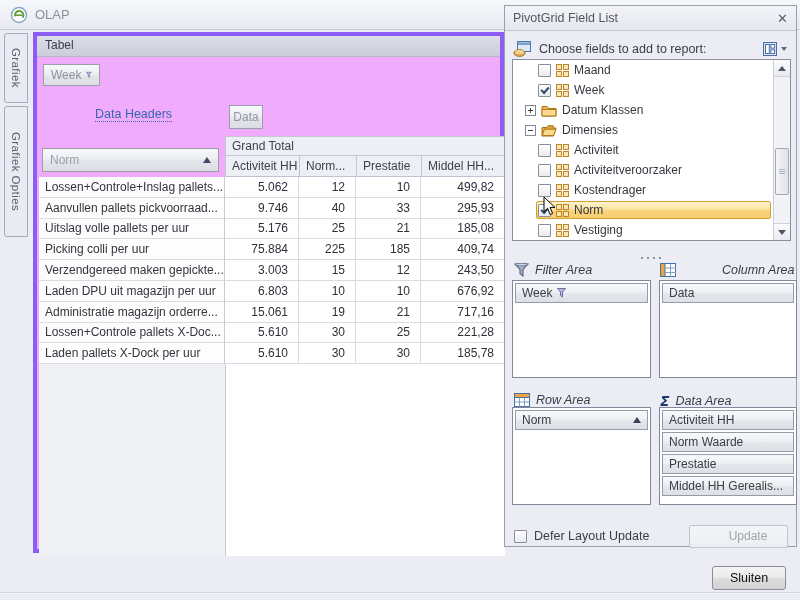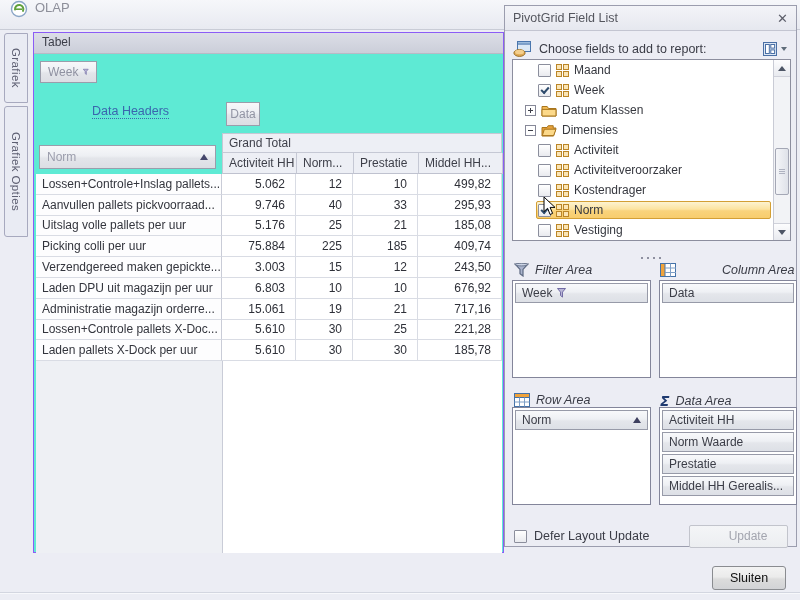--- a/index.html
+++ b/index.html
@@ -2,35 +2,35 @@
 <html><head>
 <meta charset="utf-8">
 <style>
   html,body{margin:0;padding:0;}
   .app{position:relative;width:800px;height:600px;background:#ecedf4;overflow:hidden;
        font-family:"Liberation Sans",sans-serif;-webkit-font-smoothing:antialiased;}
 
   
   .titlebar{position:absolute;left:0;top:0;width:800px;height:29px;
     background:linear-gradient(#f6f7fa,#e8eaf1);border-bottom:1px solid #c9ccd6;
-    display:flex;}
+    display:flex;align-items:center;}
   .titlebar .app-ico{margin-left:10px;}
   .titlebar .t-text{margin-left:7px;font-size:13px;color:#8d8f9a;}
 
   
   .side-tab{position:absolute;left:4px;width:24px;box-sizing:border-box;
     background:#e9ebf3;border:1px solid #a7a9be;border-radius:3px 0 0 3px;
     color:#5d5f72;font-size:11.5px;writing-mode:vertical-rl;
     display:flex;align-items:center;justify-content:center;letter-spacing:.4px;}
   .tab1{top:33px;height:70px;}
   .tab2{top:106px;height:131px;}
 
   
   .table-panel{position:absolute;left:33px;top:32px;width:471px;height:521px;
-    box-sizing:border-box;border:1px solid #8b5cf6;background:#5eead4;}
+    box-sizing:border-box;border:4px solid #8b5cf6;background:#f0abfc;}
   .panel-caption{height:20px;line-height:19px;padding-left:8px;font-size:12px;color:#3b3d48;
     background:linear-gradient(#dcdee7,#cbced9);border-bottom:1px solid #b7bac6;}
   .pivot{position:absolute;left:0;top:21px;right:0;bottom:0;}
 
   .field-btn{position:absolute;box-sizing:border-box;border:1px solid #9a9dab;
     background:linear-gradient(#f7f8fa,#edeff3 45%,#e3e5ea 55%,#dcdee4);
     font-size:12px;color:#8f91a1;display:flex;align-items:center;padding:0 7px;gap:5px;cursor:default;}
   .week-btn{left:6px;top:7px;width:57px;height:22px;}
   .data-btn{left:192px;top:48px;width:34px;height:24px;justify-content:center;padding:0;color:#9295a4;}
   .norm-btn{left:5px;top:91px;width:177px;height:24px;color:#9b9dac;}

